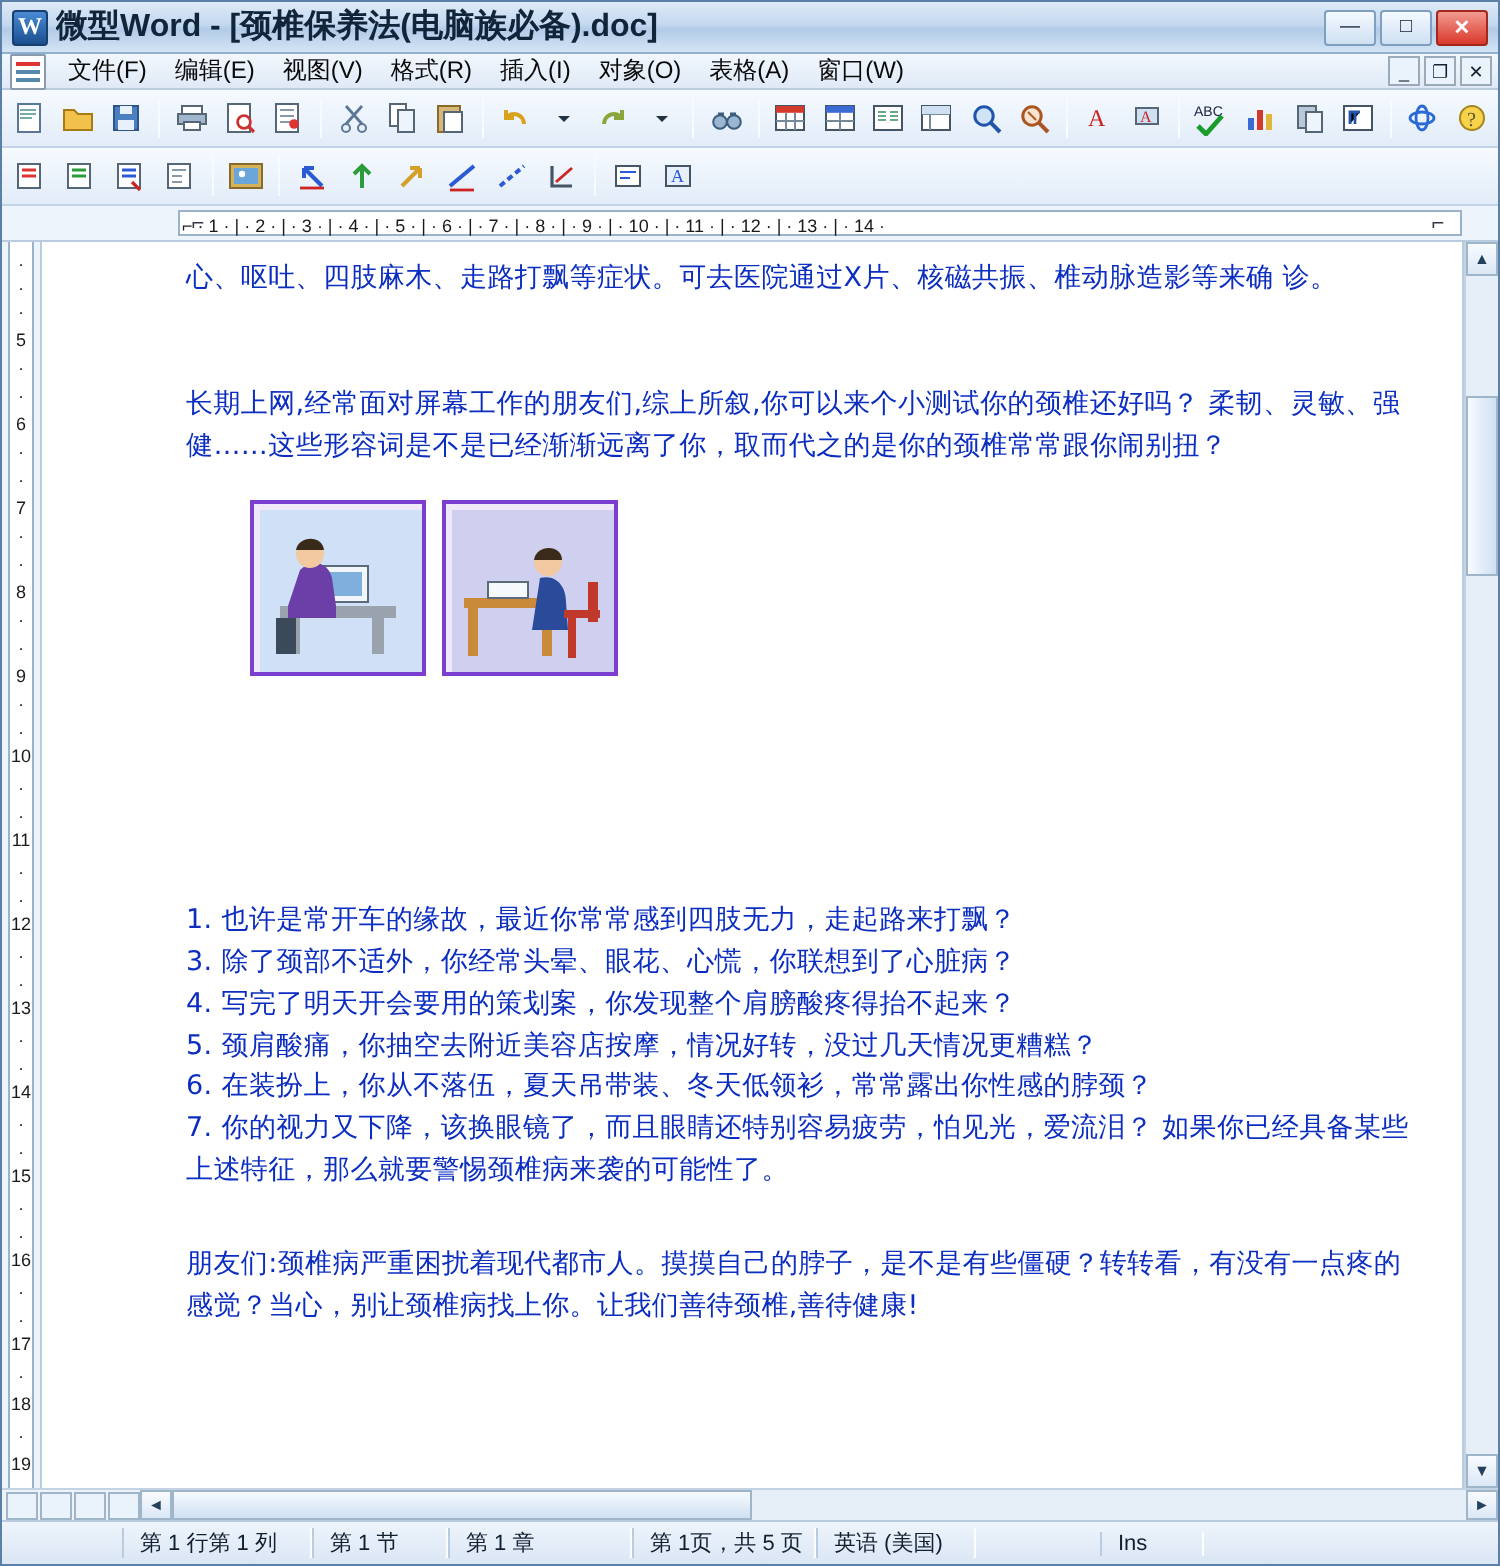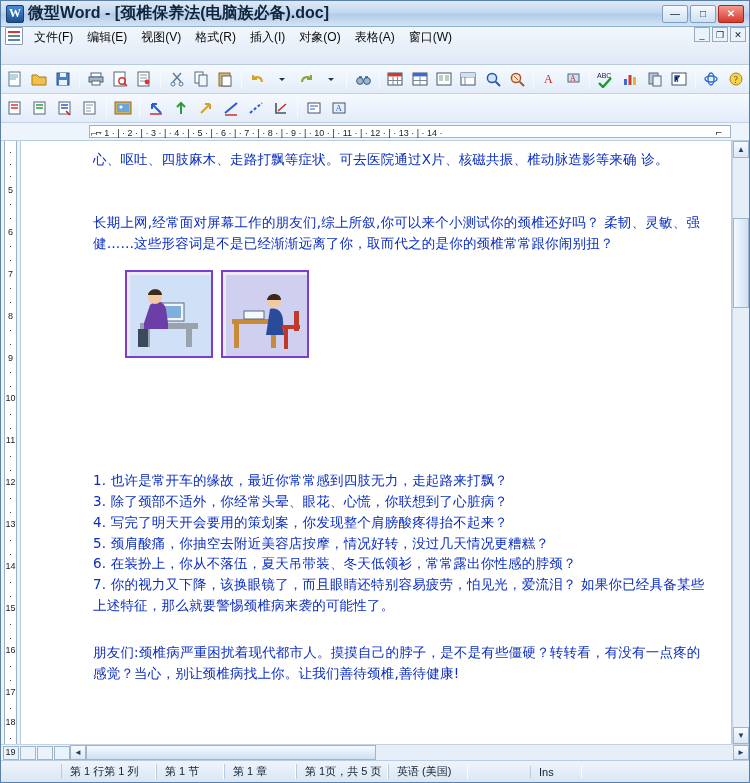--- a/index.html
+++ b/index.html
@@ -54,24 +54,24 @@
     display: flex; align-items: center; justify-content: center;
     font-size: 10px; color: #123;
   }
   .tbtn.close {
     background: linear-gradient(to bottom, #f29a90, #d9382a);
     border-color: #a5271c; color: #fff; font-weight: bold;
   }
 
   
   .menubar {
-    height: 38px;
+    height: 18px;
     background: linear-gradient(to bottom, #f2f7fd, #dfe9f6);
     border-bottom: 1px solid #b9ccdf;
-    display: flex; align-items: flex-start;
+    display: flex; align-items: center;
     padding-left: 2px;
     flex: none;
   }
   .menu-docicon {
     width: 18px; height: 18px; margin: 0 4px 0 2px;
     background: #fff; border: 1px solid #8a9bb0;
     position: relative; border-radius: 1px;
   }
   .menu-docicon:after{
     content:""; position:absolute; left:2px; top:3px; right:2px; height:2px;
@@ -699,21 +699,21 @@
     <div class="hsb-track">
       <div class="hsb-thumb" style="left:0"></div>
     </div>
     <div class="hsb-btn">►</div>
   </div>
 
   <div class="statusbar">
     <div class="st-cell" style="width:60px"></div>
     <div class="st-cell" style="width:95px">第 1 行第 1 列</div>
     <div class="st-cell" style="width:68px">第 1 节</div>
-    <div class="st-cell" style="width:72px">第 1 章</div>
+    <div class="st-cell" style="width:92px">第 1 章</div>
     <div class="st-cell" style="width:92px">第 1页，共 5 页</div>
     <div class="st-cell" style="width:80px">英语 (美国)</div>
     <div class="st-cell" style="width:62px"></div>
     <div class="st-cell" style="width:52px">Ins</div>
     <div class="st-cell st-grow"></div>
   </div>
 
 </div>
 
 </body></html>

